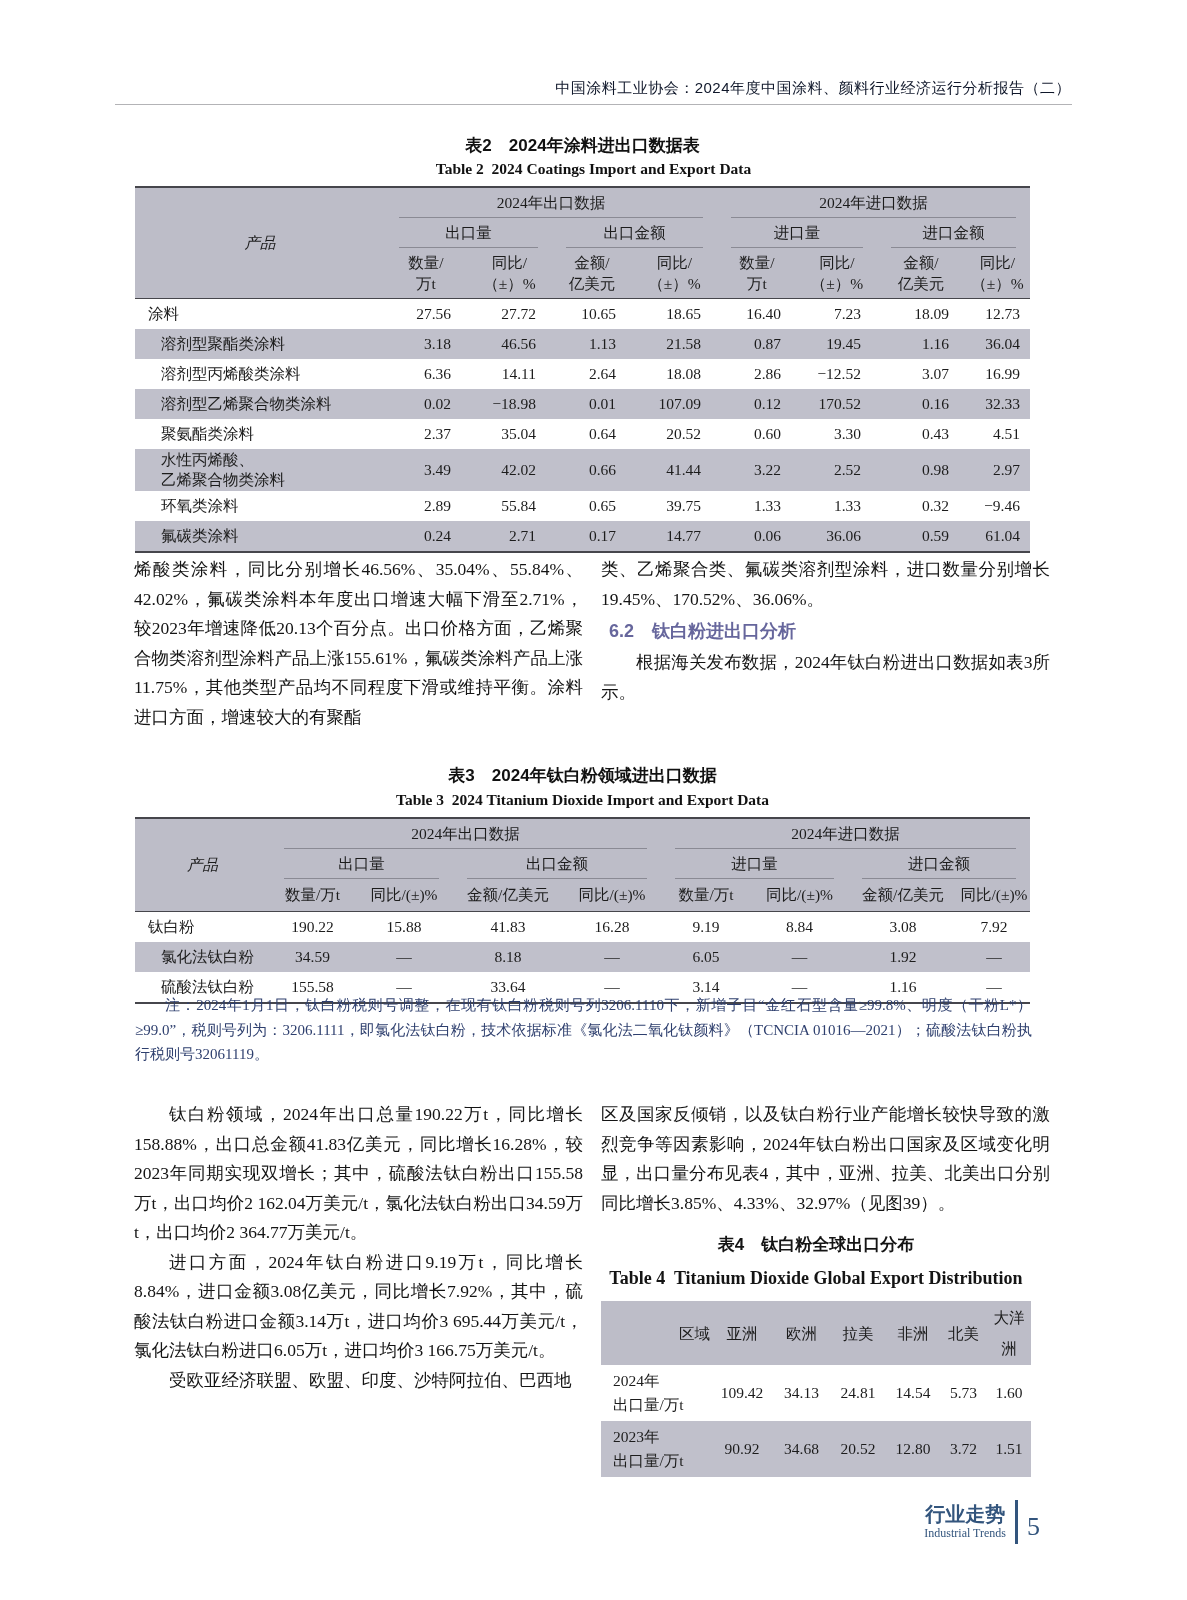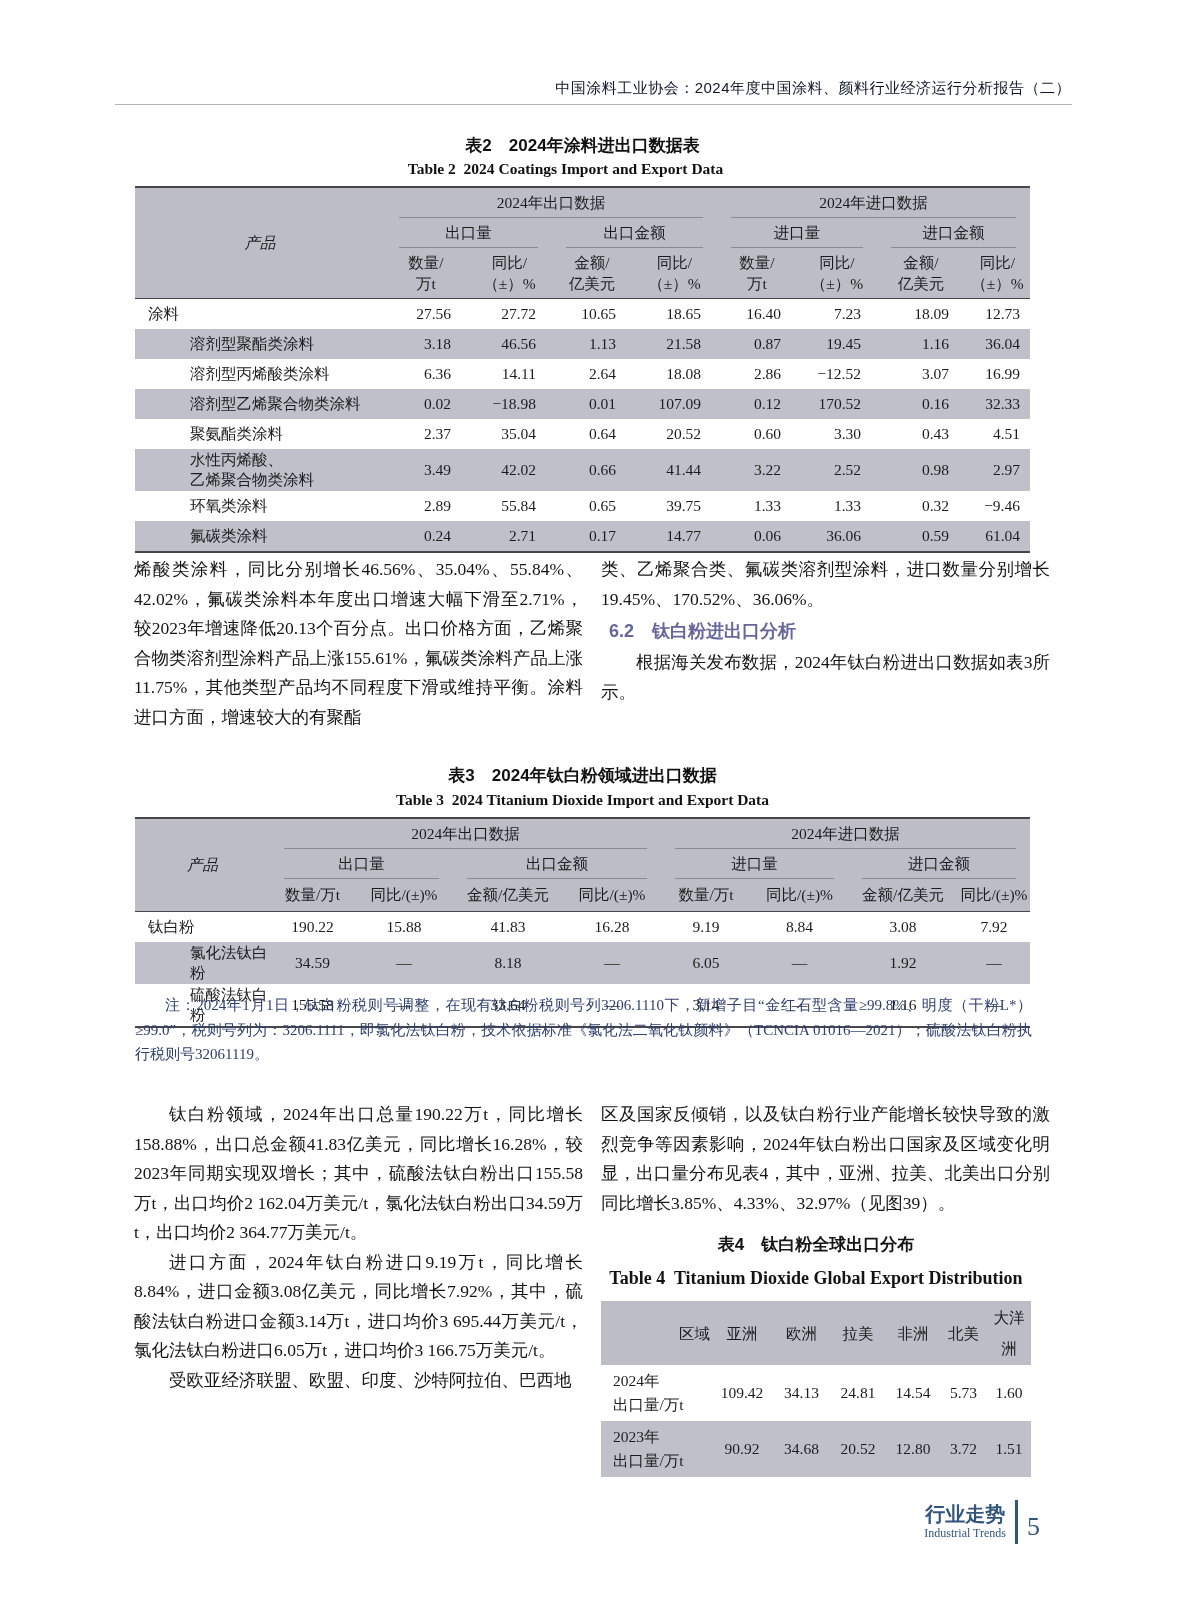--- a/index.html
+++ b/index.html
@@ -24,21 +24,21 @@
   .dtable tbody tr:nth-child(even){background:#c0c0cb;}
   .dtable .grp,.dtable .sub{height:28px;line-height:28px;}
   .dtable .grp::after,.dtable .sub::after{content:"";position:absolute;left:14px;right:14px;bottom:0;
        border-bottom:1px solid #8a8a94;}
   .dtable .prod-h{text-align:center;font-style:italic;}
   .t2 .units th{height:48px;line-height:21px;white-space:pre-line;text-align:center;}
   .t3 .units th{height:30px;line-height:30px;text-align:center;}
   .dtable .units th,.dtable .prod-h{border-bottom:1.5px solid #46464c;}
   .dtable td{height:28px;line-height:20px;vertical-align:middle;}
   .dtable td.prod{text-align:left;padding-left:13px;white-space:pre-line;}
-  .dtable td.prod.indent{padding-left:55px;}
+  .dtable td.prod.indent{padding-left:26px;}
   .t2 td.num{text-align:right;padding-right:16px;}
   .t2 td.num:last-child{padding-right:10px;}
   .t3 td.num{text-align:center;}
 
   
   .twocol{position:absolute;left:134px;width:916px;display:flex;gap:18px;}
   .col{width:449px;font-size:17.5px;line-height:29.5px;text-align:justify;text-justify:inter-character;}
   .col p{margin:0;}
   .col p.ind{text-indent:2em;}
   .sec-heading{font-family:"Liberation Sans","DejaVu Sans",sans-serif;font-weight:bold;font-size:18px;
@@ -70,21 +70,21 @@
 </style>
 </head>
 <body>
 
 <div class="sheet">
 
   <div class="page-header">中国涂料工业协会：2024年度中国涂料、颜料行业经济运行分析报告（二）</div>
   <div class="header-rule"></div>
 
   <div class="tbl-title cn" style="left:135px;top:134px;width:895px;">表2　2024年涂料进出口数据表</div>
-  <div class="tbl-title en" style="left:118px;top:160px;width:895px;">Table 2  2024 Coatings Import and Export Data</div>
+  <div class="tbl-title en" style="left:146px;top:160px;width:895px;">Table 2  2024 Coatings Import and Export Data</div>
 
   <table class="dtable t2" style="top:186px;">
     <colgroup>
       <col style="width:250px">
         <col style="width:82px">
         <col style="width:85px">
         <col style="width:80px">
       <col style="width:85px">
         <col style="width:80px">
         <col style="width:80px">

